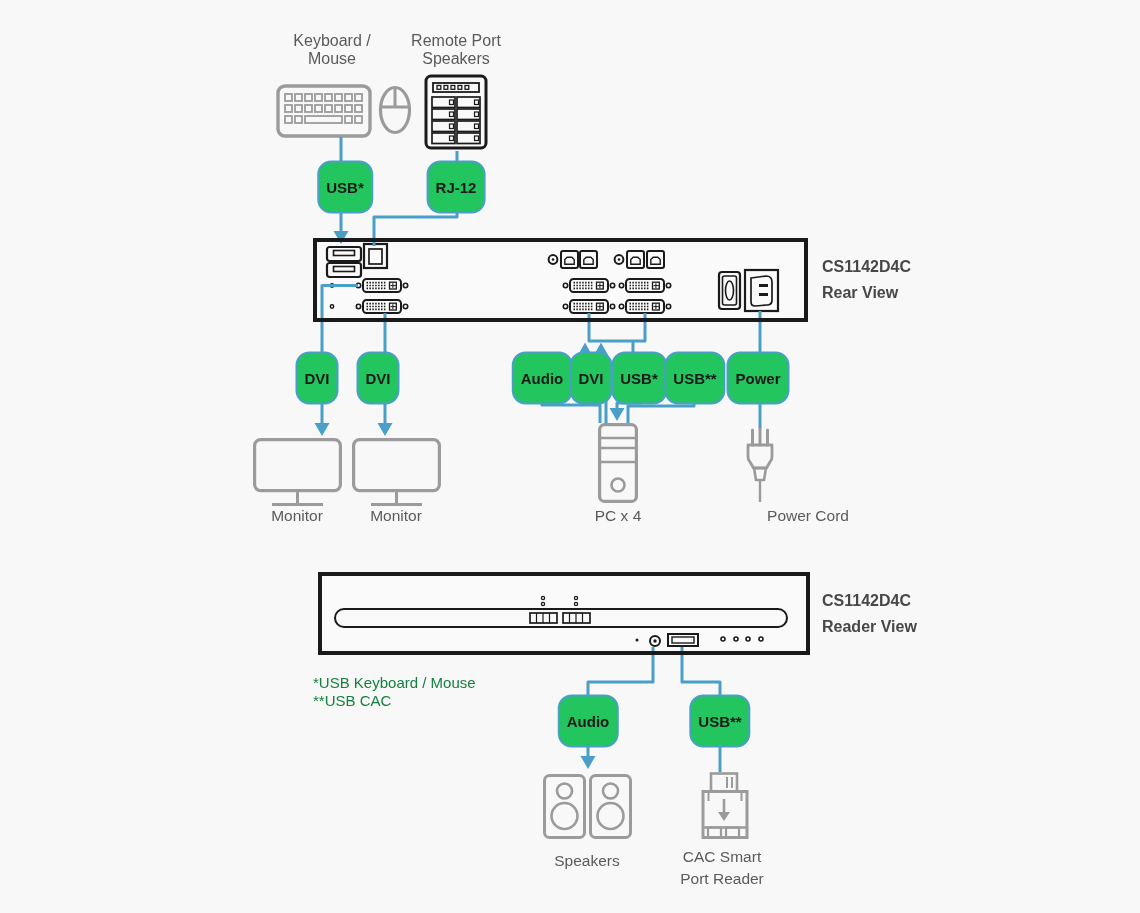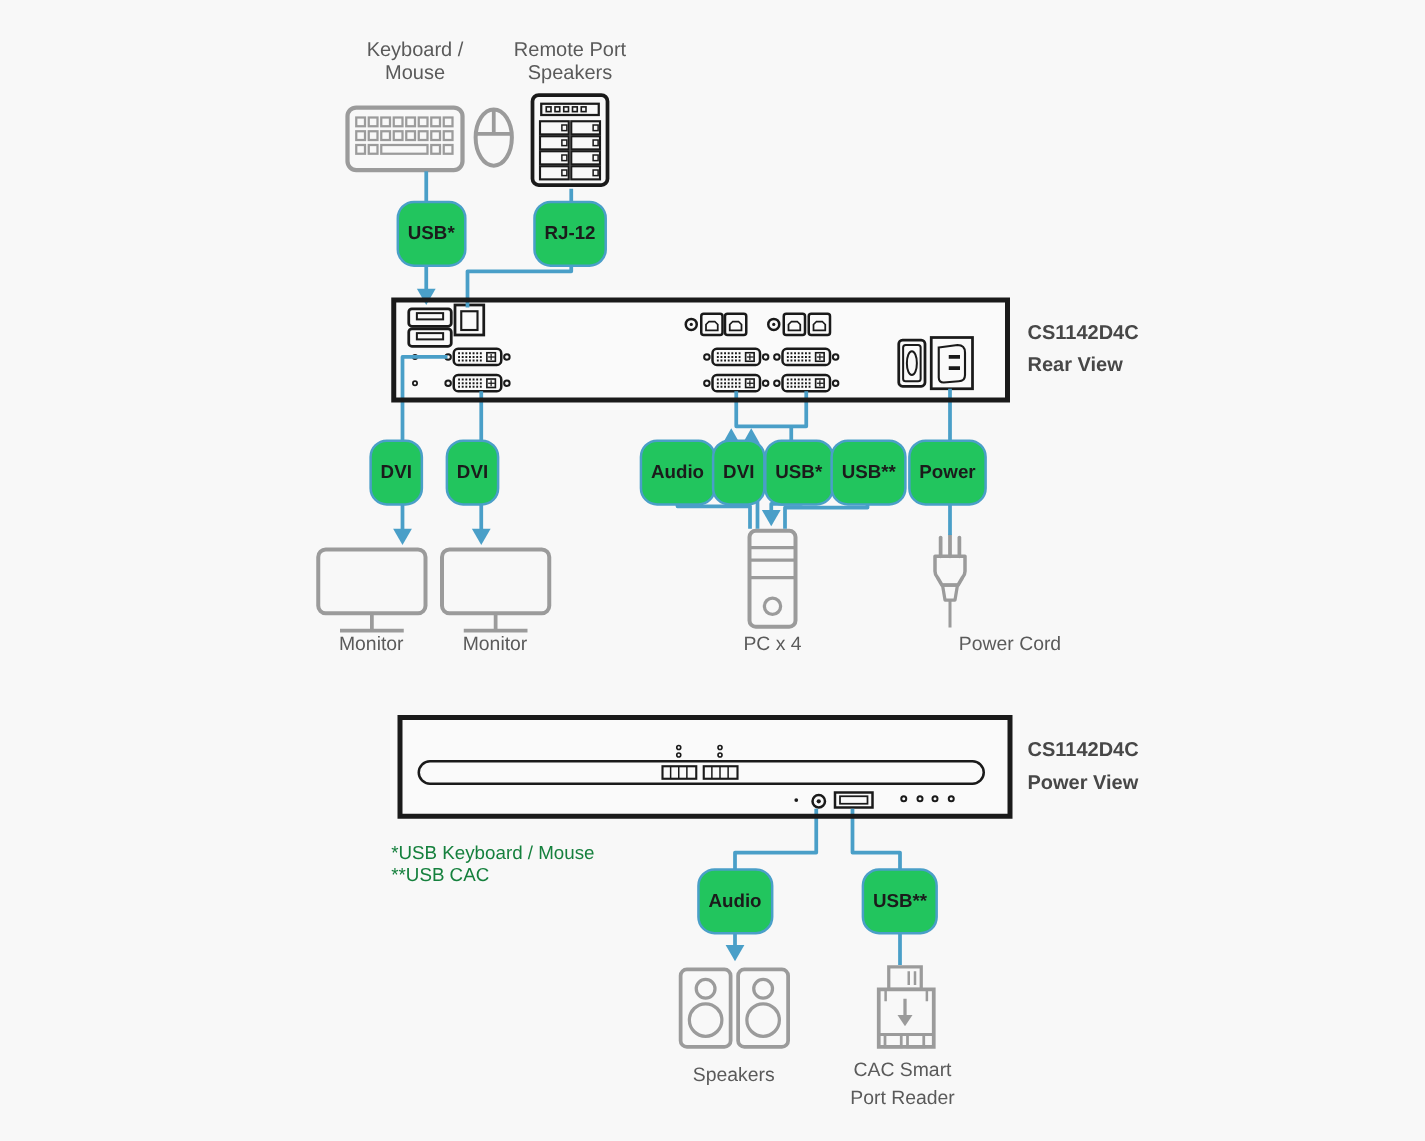--- a/index.html
+++ b/index.html
@@ -197,21 +197,21 @@
   </svg>
 
   <div class="lbl" style="left:297px;top:507px;">Monitor</div>
   <div class="lbl" style="left:396px;top:507px;">Monitor</div>
   <div class="lbl" style="left:618px;top:507px;">PC x 4</div>
   <div class="lbl" style="left:760px;top:507px;margin-left:48px;">Power Cord</div>
 
   <div class="title" style="left:822px;top:258px;">CS1142D4C</div>
   <div class="title" style="left:822px;top:284px;">Rear View</div>
   <div class="title" style="left:822px;top:592px;">CS1142D4C</div>
-  <div class="title" style="left:822px;top:618px;">Power View</div>
+  <div class="title" style="left:822px;top:618px;">Reader View</div>
 
   <svg class="icon" style="left:318px;top:572px;" width="492" height="83">
     <rect x="2" y="2" width="488" height="79" fill="#fafafa" stroke="none"></rect>
     <rect x="17" y="37" width="452" height="18" rx="9" class="bk" stroke-width="2"></rect>
 
     <rect x="212" y="41" width="27" height="10" class="bk" stroke-width="1.7"></rect>
     <line x1="218.5" y1="41" x2="218.5" y2="51" class="bk" stroke-width="1.2"></line>
     <line x1="225" y1="41" x2="225" y2="51" class="bk" stroke-width="1.2"></line>
     <line x1="231.5" y1="41" x2="231.5" y2="51" class="bk" stroke-width="1.2"></line>
     <rect x="245" y="41" width="27" height="10" class="bk" stroke-width="1.7"></rect>

